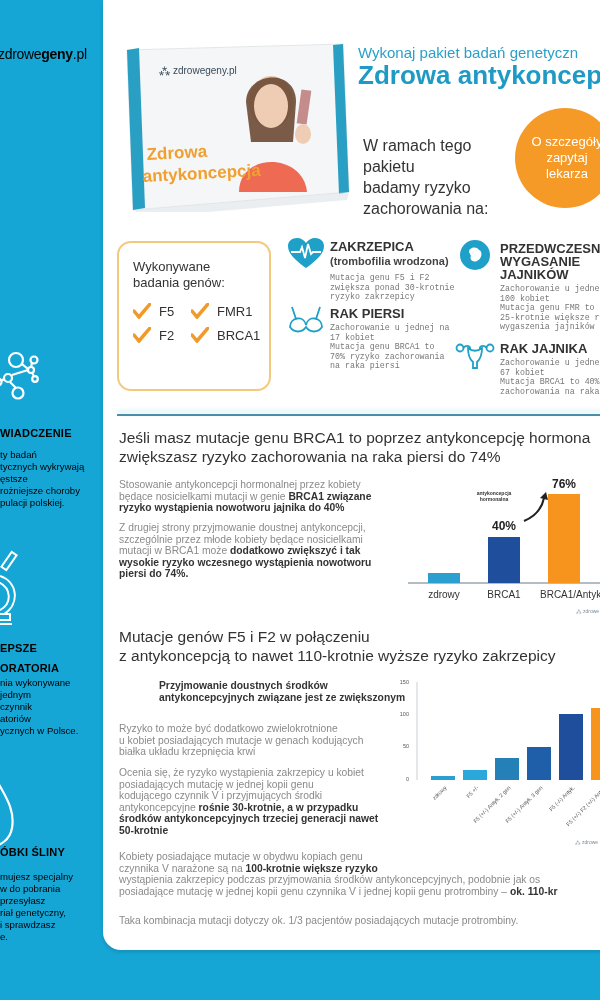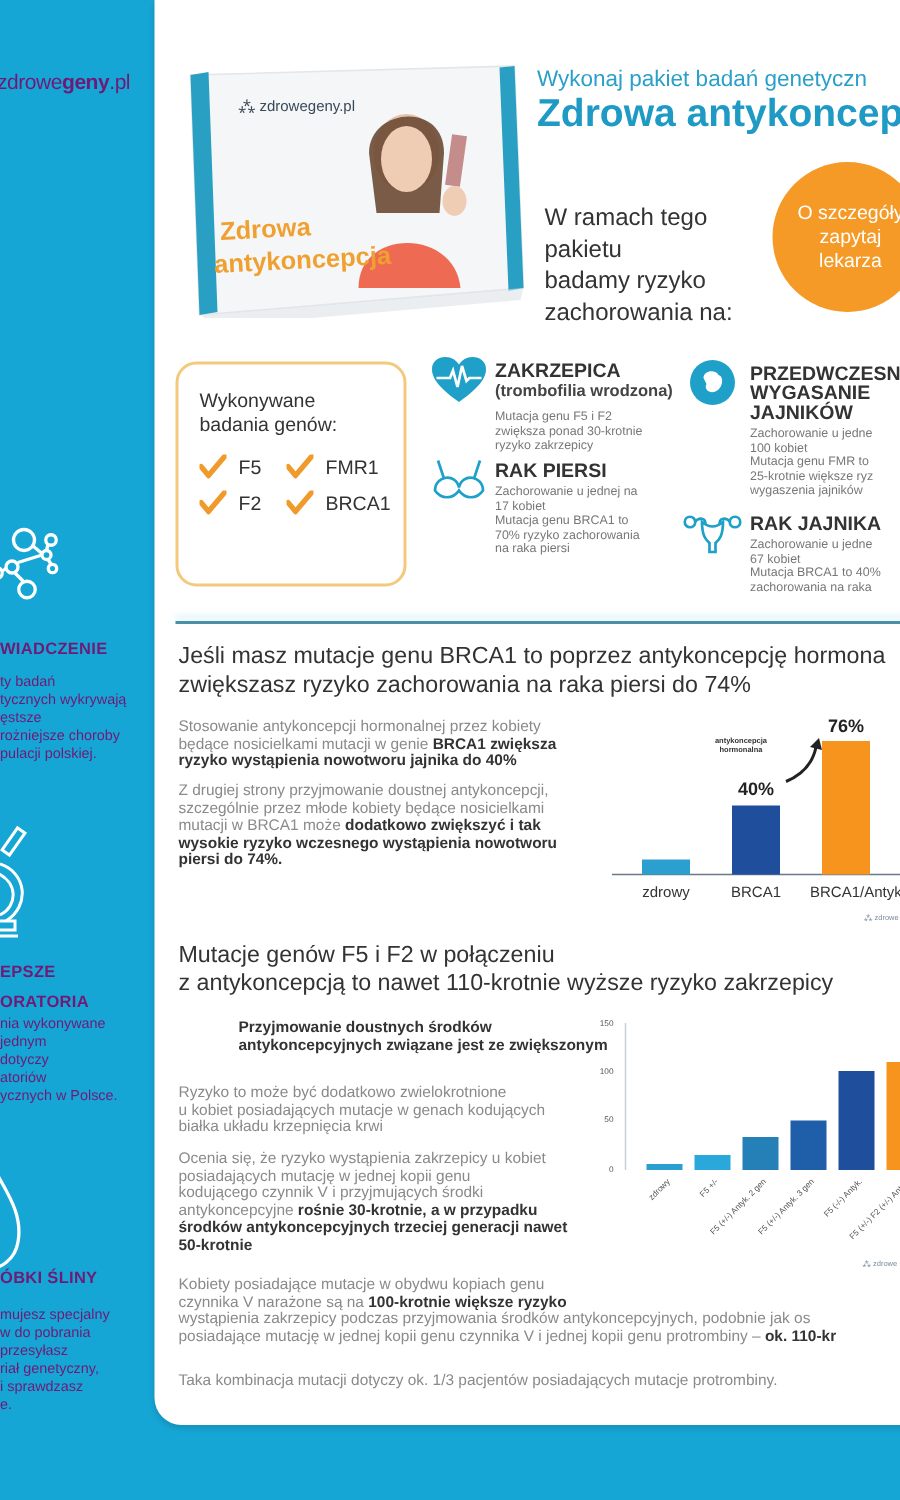--- a/index.html
+++ b/index.html
@@ -4,21 +4,21 @@
 <style>
   * { box-sizing: border-box; margin: 0; padding: 0; }
   html, body { width: 600px; height: 1000px; overflow: hidden; }
   body {
     background: #16a6d6;
     font-family: "DejaVu Sans", sans-serif;
     position: relative;
     color: #3a3a3a;
   }
   
-  .sidebar { position: absolute; left: 0; top: 0; width: 100px; height: 1000px; color: #701a75; overflow: hidden; }
+  .sidebar { position: absolute; left: 0; top: 0; width: 100px; height: 1000px; color: #000000; overflow: hidden; }
   .sb-logo { position: absolute; left: -2px; top: 46px; font-size: 14px; white-space: nowrap; letter-spacing: -0.3px; font-family: "Liberation Sans", sans-serif; }
   .sb-logo .b { font-weight: bold; }
   .sb-icon { position: absolute; }
   .sb-title { position: absolute; font-size: 11px; font-weight: bold; white-space: nowrap; letter-spacing: 0.2px; font-family: "Liberation Sans", sans-serif; }
   .sb-text { position: absolute; font-size: 9.6px; line-height: 12px; white-space: nowrap; font-family: "Liberation Sans", sans-serif; }
 
   
   .card {
     position: absolute; left: 103px; top: 0; width: 520px; height: 950px;
     background: #fff; border-radius: 0 0 0 18px;
@@ -44,21 +44,21 @@
   .genes-title { font-size: 13px; line-height: 16px; color: #333; font-family: "Liberation Sans", sans-serif; }
   .genes-title span { display: block; }
   .genes-grid { display: grid; grid-template-columns: 58px 70px; row-gap: 8px; margin-top: 12px; }
   .gene { display: flex; align-items: center; gap: 8px; font-size: 13px; color: #333; font-family: "Liberation Sans", sans-serif; }
   .check { width: 18px; height: 16px; }
 
   .risk { position: absolute; }
   .risk .r-icon { position: absolute; left: 0; top: 0; }
   .risk .r-title { position: absolute; font-size: 13px; font-weight: bold; color: #333; white-space: nowrap; line-height: 13px; font-family: "Liberation Sans", sans-serif; }
   .risk .r-sub { font-size: 11px; font-weight: bold; color: #444; white-space: nowrap; font-family: "Liberation Sans", sans-serif; }
-  .risk .r-text { position: absolute; font-size: 8.3px; line-height: 9.5px; color: #777; white-space: nowrap; font-family: Liberation Sans, sans-serif; }
+  .risk .r-text { position: absolute; font-size: 8.3px; line-height: 9.5px; color: #777; white-space: nowrap; font-family: Liberation Mono, monospace; }
   .risk .r-text span { display: block; }
 
   .divider { position: absolute; left: 14px; top: 414px; width: 520px; height: 2px; background: #4b8ea8; box-shadow: 0 -3px 4px rgba(150,220,240,0.5); }
 
   .sec-title { position: absolute; left: 16px; font-size: 15.5px; line-height: 19px; color: #333; white-space: nowrap; font-family: "Liberation Sans", sans-serif; }
   .sec-title span { display: block; }
 
   .para { position: absolute; left: 16px; font-size: 10.3px; line-height: 11.5px; color: #8a8a8a; white-space: nowrap; font-family: "Liberation Sans", sans-serif; }
   .para b { color: #333; }
   .para span.line { display: block; }
@@ -109,21 +109,21 @@
     <rect x="0" y="66" width="14" height="6"></rect>
       <line x1="0" y1="76" x2="16" y2="76"></line>
   </svg>
   <div class="sb-title" style="left:0;top:638px;line-height:20px">
     <div>EPSZE</div>
     <div>ORATORIA</div>
   </div>
   <div class="sb-text" style="left:0;top:677px">
     <div>nia wykonywane</div>
     <div>jednym</div>
-    <div>dotyczy</div>
+    <div>czynnik</div>
     <div>atoriów</div>
     <div>ycznych w Polsce.</div>
   </div>
 
   <svg class="sb-icon" style="left:-10px;top:770px" width="30" height="80" viewBox="0 0 30 80" fill="none" stroke="#fff" stroke-width="2.2">
     <path d="M4 4 C10 20 26 36 22 58 C20 70 10 76 2 76"></path>
   </svg>
   <div class="sb-title" style="left:0;top:846px">ÓBKI ŚLINY</div>
   <div class="sb-text" style="left:0;top:871px">
     <div>mujesz specjalny</div>
@@ -272,21 +272,21 @@
 
   <div class="divider"></div>
 
   <div class="sec-title" style="top:428px">
     <span>Jeśli masz mutacje genu BRCA1 to poprzez antykoncepcję hormona</span>
     <span>zwiększasz ryzyko zachorowania na raka piersi do 74%</span>
   </div>
 
   <div class="para" style="top:479px">
     <span class="line">Stosowanie antykoncepcji hormonalnej przez kobiety</span>
-    <span class="line"><span>będące nosicielkami mutacji w genie </span><b>BRCA1 zwiększa</b></span>
+    <span class="line"><span>będące nosicielkami mutacji w genie </span><b>BRCA1 związane</b></span>
     <span class="line"><b>ryzyko wystąpienia nowotworu jajnika do 40%</b></span>
   </div>
   <div class="para" style="top:522px">
     <span class="line">Z drugiej strony przyjmowanie doustnej antykoncepcji,</span>
     <span class="line">szczególnie przez młode kobiety będące nosicielkami</span>
     <span class="line"><span>mutacji w BRCA1 może </span><b>dodatkowo zwiększyć i tak</b></span>
     <span class="line"><b>wysokie ryzyko wczesnego wystąpienia nowotworu</b></span>
     <span class="line"><b>piersi do 74%.</b></span>
   </div>
 

